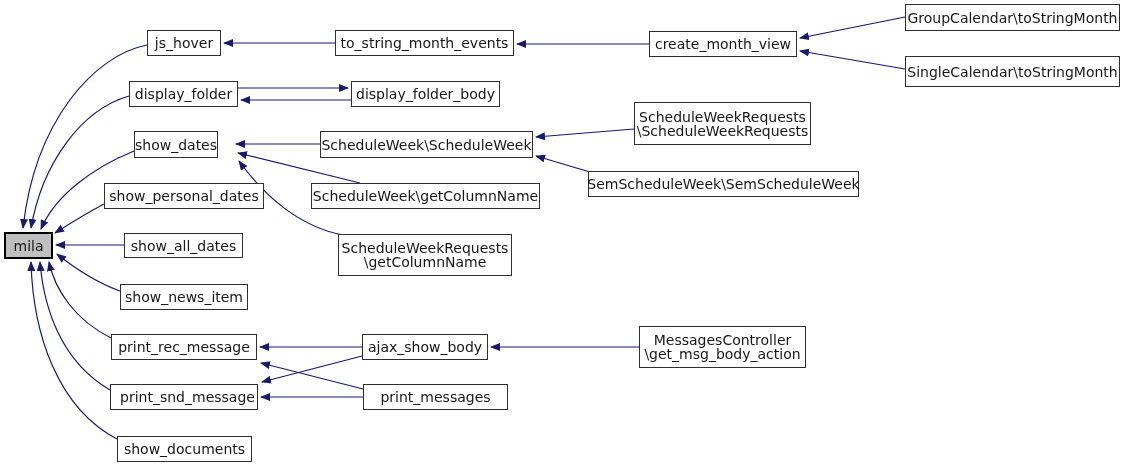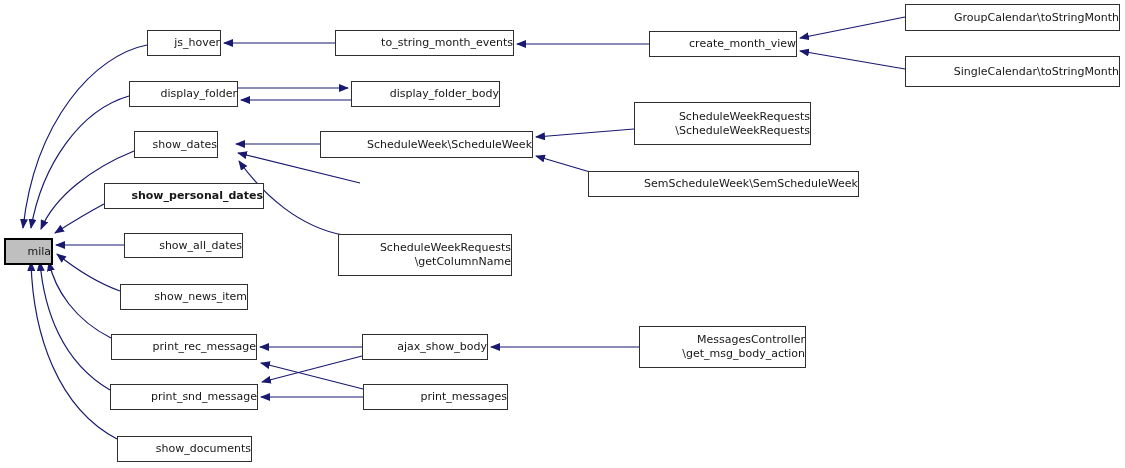--- a/index.html
+++ b/index.html
@@ -10,36 +10,35 @@
     background:#ffffff;
     font-family:"DejaVu Sans", "Liberation Sans", sans-serif;
     overflow:hidden;
   }
   svg.edge-layer { position:absolute; left:0; top:0; width:1125px; height:468px; }
   .node {
     position:absolute;
     box-sizing:border-box;
     display:flex;
     flex-direction:column;
-    align-items:flex-end;
+    align-items:center;
     justify-content:center;
     text-align:center;
     background:#ffffff;
     border:1px solid #2f2f2f;
     color:#161616;
-    font-size:11px;
+    font-size:14px;
     line-height:14px;
     white-space:nowrap;
     cursor:pointer;
   }
   .node.focus {
     background:#bfbfbf;
     border:2px solid #000000;
     cursor:default;
-    margin-top:6px;
   }
   .node span { display:block; }
 </style>
 </head>
 <body>
 
 <div class="canvas">
 
   <svg class="edge-layer" width="1125" height="468" viewBox="0 0 1125 468" xmlns="http://www.w3.org/2000/svg">
     <defs>
@@ -118,24 +117,27 @@
 
   <div class="node" style="left:634px;top:102px;width:177px;height:43px;">
     <span>ScheduleWeekRequests</span>
     <span>\ScheduleWeekRequests</span>
   </div>
 
   <div class="node" style="left:588px;top:171px;width:271px;height:26px;">
     <span>SemScheduleWeek\SemScheduleWeek</span>
   </div>
 
-  <div class="node" style="left:104px;top:183px;width:160px;height:26px;font-weight:bold;">
+  <div class="node" style="left:104px;top:183px;width:160px;height:26px;">
     <span>show_personal_dates</span>
   </div>
 
+  <div class="node" style="left:311px;top:183px;width:229px;height:26px;">
+    <span>ScheduleWeek\getColumnName</span>
+  </div>
 
   <div class="node" style="left:124px;top:233px;width:119px;height:25px;">
     <span>show_all_dates</span>
   </div>
 
   <div class="node" style="left:338px;top:234px;width:174px;height:42px;">
     <span>ScheduleWeekRequests</span>
     <span>\getColumnName</span>
   </div>
 

